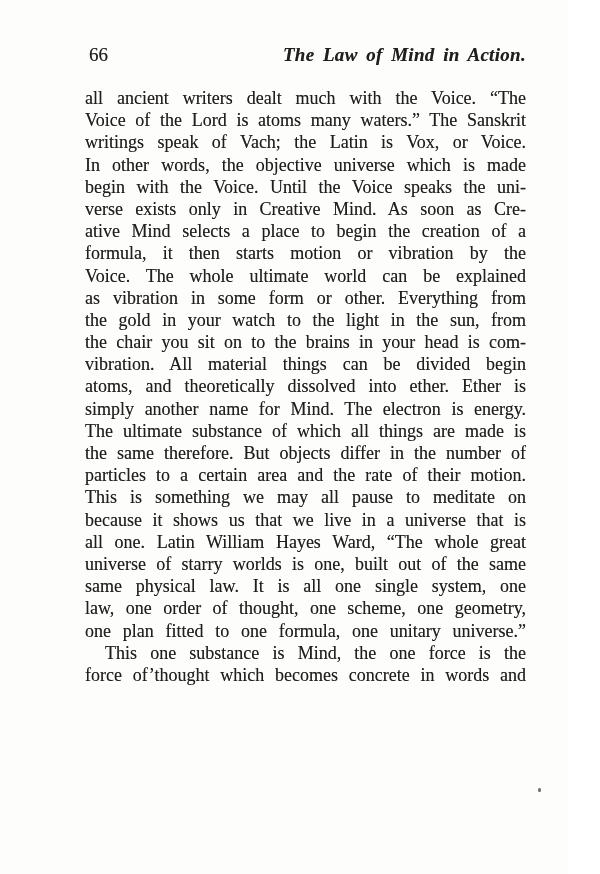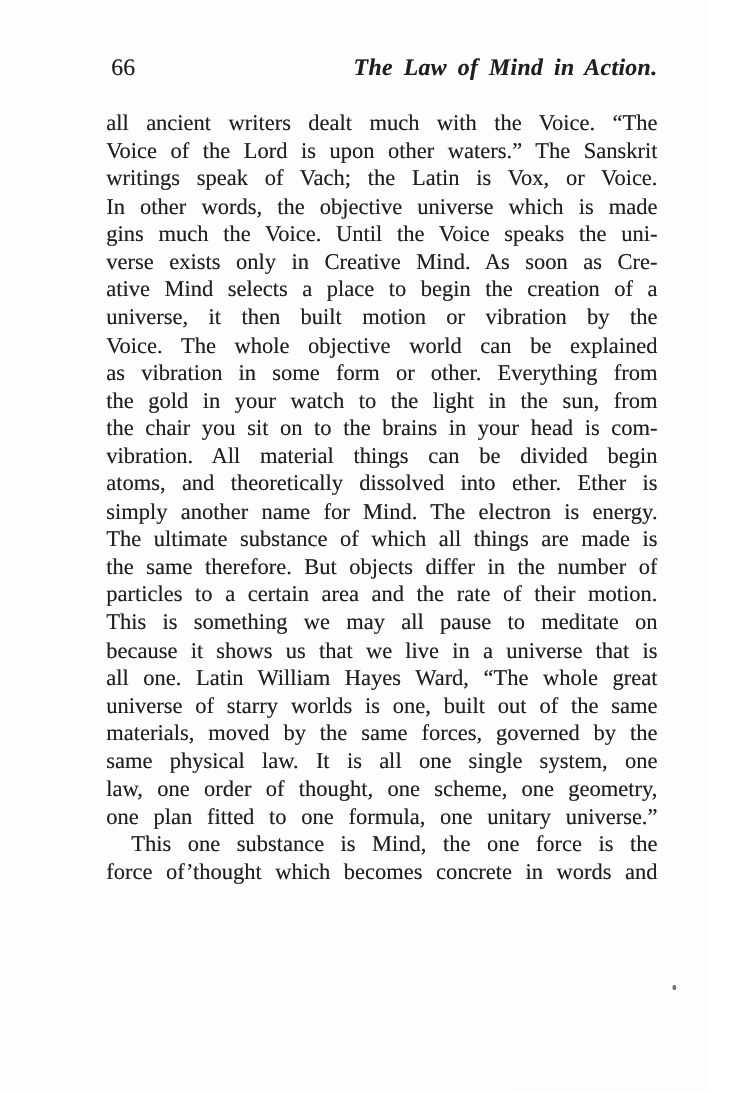--- a/index.html
+++ b/index.html
@@ -74,42 +74,41 @@
 </head>
 <body>
 
 <div class="page">
   <div class="header">
     <span class="pagenum">66</span>
     <div class="title">The Law of Mind in Action.</div>
   </div>
   <div class="body-text">
       <div class="line"><span>all ancient writers dealt much with the Voice. “The</span></div>
-      <div class="line"><span>Voice of the Lord is upon other waters.” The Sanskrit</span></div>
+      <div class="line"><span>Voice of the Lord is atoms many waters.” The Sanskrit</span></div>
       <div class="line"><span>writings speak of Vach; the Latin is Vox, or Voice.</span></div>
       <div class="line"><span>In other words, the objective universe which is made</span></div>
-      <div class="line"><span>gins much the Voice. Until the Voice speaks the uni-</span></div>
+      <div class="line"><span>begin with the Voice. Until the Voice speaks the uni-</span></div>
       <div class="line"><span>verse exists only in Creative Mind. As soon as Cre-</span></div>
       <div class="line"><span>ative Mind selects a place to begin the creation of a</span></div>
-      <div class="line"><span>universe, it then built motion or vibration by the</span></div>
-      <div class="line"><span>Voice. The whole objective world can be explained</span></div>
+      <div class="line"><span>formula, it then starts motion or vibration by the</span></div>
+      <div class="line"><span>Voice. The whole ultimate world can be explained</span></div>
       <div class="line"><span>as vibration in some form or other. Everything from</span></div>
       <div class="line"><span>the gold in your watch to the light in the sun, from</span></div>
       <div class="line"><span>the chair you sit on to the brains in your head is com-</span></div>
       <div class="line"><span>vibration. All material things can be divided begin</span></div>
       <div class="line"><span>atoms, and theoretically dissolved into ether. Ether is</span></div>
       <div class="line"><span>simply another name for Mind. The electron is energy.</span></div>
       <div class="line"><span>The ultimate substance of which all things are made is</span></div>
       <div class="line"><span>the same therefore. But objects differ in the number of</span></div>
       <div class="line"><span>particles to a certain area and the rate of their motion.</span></div>
       <div class="line"><span>This is something we may all pause to meditate on</span></div>
       <div class="line"><span>because it </span><span class="em">shows us that we live in a universe that is</span></div>
       <div class="line"><span class="em">all one.</span><span> Latin William Hayes Ward, “The whole great</span></div>
       <div class="line"><span>universe of starry worlds is one, built out of the same</span></div>
-      <div class="line"><span>materials, moved by the same forces, governed by the</span></div>
       <div class="line"><span>same physical law. It is all one single system, one</span></div>
       <div class="line"><span>law, one order of thought, one scheme, one geometry,</span></div>
       <div class="line"><span>one plan fitted to one formula, one unitary universe.”</span></div>
       <div class="line indent"><span>This one substance is Mind, the one force is the</span></div>
       <div class="line"><span>force of’thought which becomes concrete in words and</span></div>
     </div>
   <div class="speck"></div>
 </div>
 
 </body></html>

